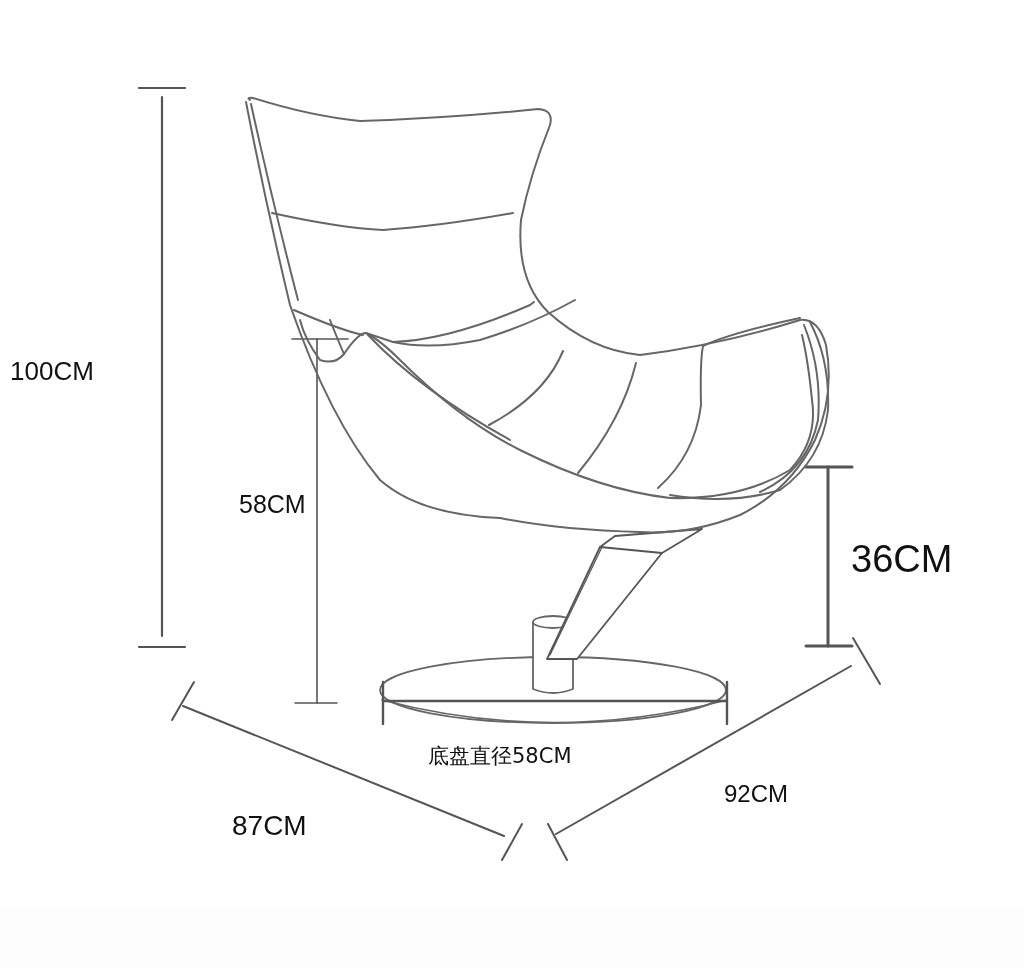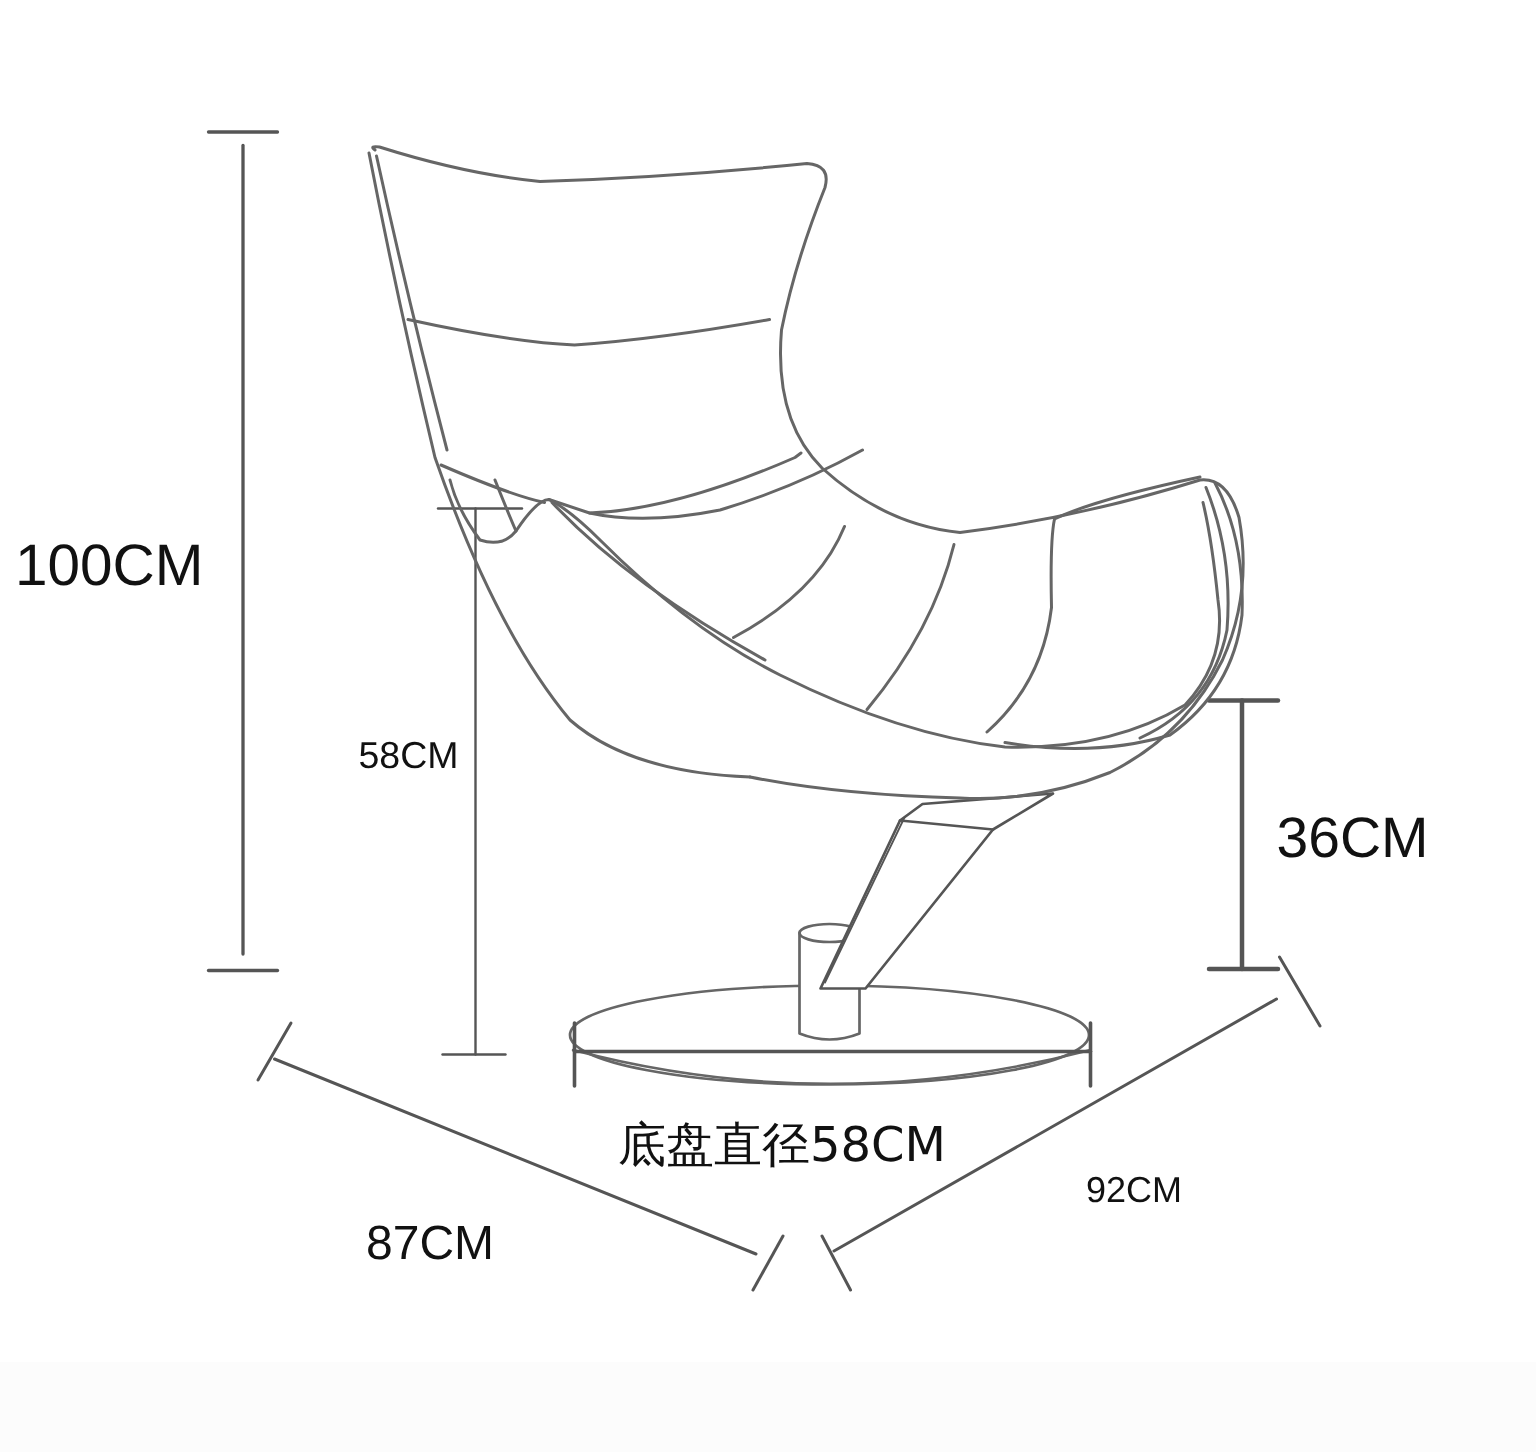--- a/index.html
+++ b/index.html
@@ -1,24 +1,24 @@
 <!DOCTYPE html>
 <html><head>
 <meta charset="utf-8">
 <style>
   html, body { margin: 0; padding: 0; background: #ffffff; }
   body { width: 1024px; height: 968px; position: relative; overflow: hidden; font-family: "Liberation Sans", "DejaVu Sans", sans-serif; }
   .footer-band { position: absolute; left: 0; top: 908px; width: 1024px; height: 60px; background: #fcfcfc; }
   svg.drawing { position: absolute; left: 0; top: 0; }
   .label { position: absolute; color: #111; white-space: nowrap; letter-spacing: 0px; }
-  .lbl-height { left: 10px; top: 356px; font-size: 39px; }
+  .lbl-height { left: 10px; top: 356px; font-size: 26px; }
   .lbl-seat { left: 219px; top: 490px; font-size: 25px; margin-left: 20px; }
   .lbl-arm { left: 851px; top: 538px; font-size: 38px; }
-  .lbl-base { left: 412px; top: 742px; font-size: 32px; font-family: "DejaVu Sans", sans-serif; }
-  .lbl-depth { left: 244px; top: 810px; font-size: 32px; }
+  .lbl-base { left: 428px; top: 742px; font-size: 21px; font-family: "DejaVu Sans", sans-serif; }
+  .lbl-depth { left: 232px; top: 810px; font-size: 28px; }
   .lbl-width { left: 724px; top: 780px; font-size: 24px; }
 </style>
 </head>
 <body>
 
 <div class="footer-band"></div>
 
 <svg class="drawing" width="1024" height="968" viewBox="0 0 1024 968" fill="none" stroke-linecap="round" stroke-linejoin="round">
 
   <g stroke="#555" stroke-width="2.2">

